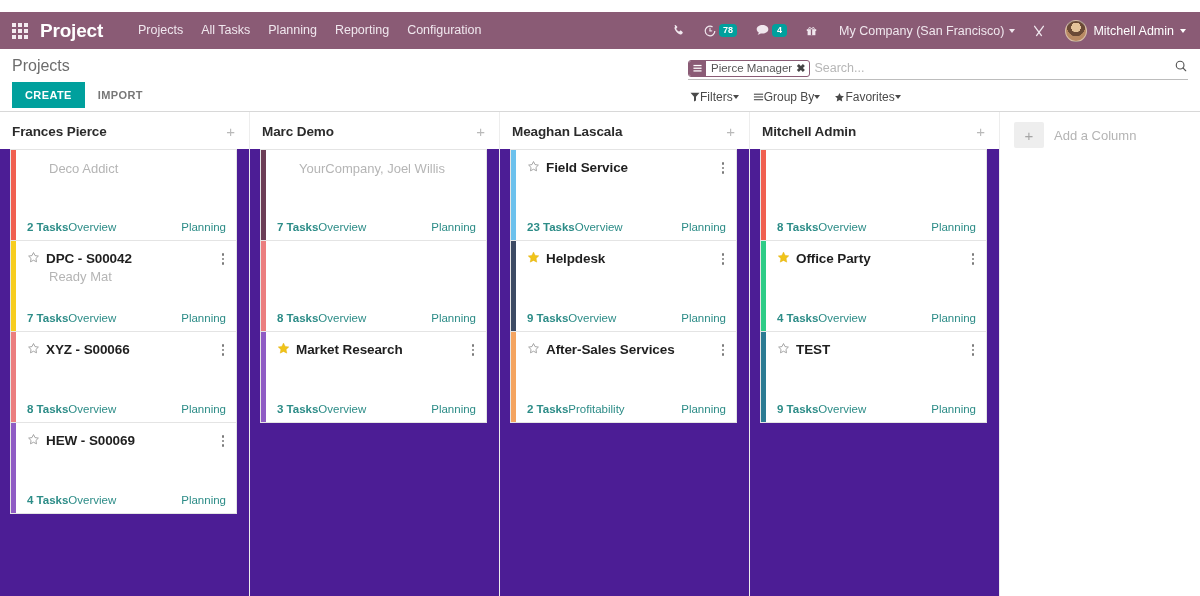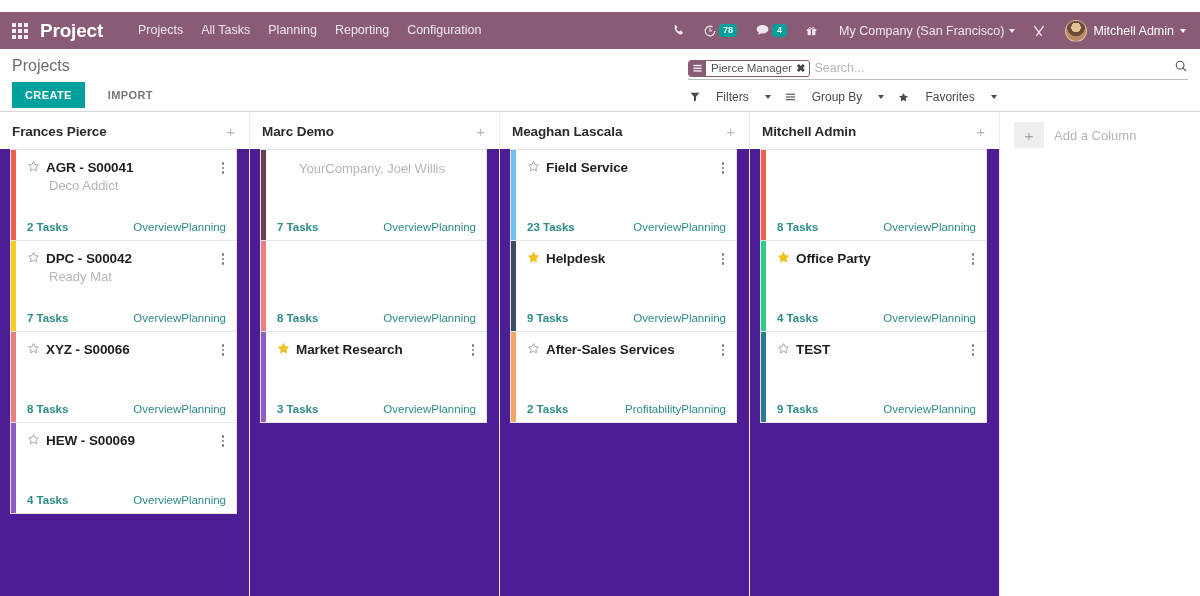--- a/index.html
+++ b/index.html
@@ -84,21 +84,21 @@
     background: #fff;
     border-bottom: 1px solid #d8d8d8;
     padding: 8px 12px 6px 12px;
     position: relative;
     height: 63px;
   }
   .cp-left { float: left; }
   .breadcrumb {
     font-size: 16px; color: #6d6d6d; margin-bottom: 7px; line-height: 18px;
   }
-  .cp-buttons { display: flex; align-items: center; gap: 20px; }
+  .cp-buttons { display: flex; align-items: center; gap: 10px; }
   .btn-create {
     background: #00A09D; color: #fff; border: none;
     font-size: 11px; font-weight: bold; letter-spacing: .4px;
     padding: 7px 13px; cursor: pointer; font-family: inherit;
     border-radius: 0;
   }
   .btn-import {
     background: none; border: none; color: #777;
     font-size: 11px; font-weight: bold; letter-spacing: .4px;
     cursor: pointer; font-family: inherit; padding: 7px 3px;
@@ -138,21 +138,21 @@
   }
   .search-input::placeholder { color: #b7b7b7; }
   .search-mag {
     position: absolute; right: 0; top: 2px; color: #555; cursor: pointer;
   }
   .cp-filters {
     display: flex; align-items: center; gap: 14px;
     margin-top: 10px; padding-left: 2px;
   }
   .cp-filter-item {
-    display: flex; align-items: center; gap: 16px;
+    display: flex; align-items: center; gap: 0;
     font-size: 12px; color: #4a4a4a; cursor: pointer; white-space: nowrap;
   }
 
   
   #kanban {
     background: #fff;
     height: calc(596px - 37px - 64px);
     overflow: hidden;
     padding: 0;
     display: flex;
@@ -215,21 +215,21 @@
   }
   .kcard-footer {
     margin-top: auto;
     display: flex; align-items: center; justify-content: space-between;
     padding-top: 8px;
   }
   .kcard-footer span {
     font-size: 11.5px; color: #2C8C87; cursor: pointer; white-space: nowrap;
   }
   .kcard-footer span.tasks { font-weight: bold; flex: none; }
-  .kcard-footer span.mid { flex: 1; text-align: right; }
+  .kcard-footer span.mid { flex: 1; text-align: left; }
   .kcard-footer span.right { flex: none; }
 
   .add-column {
     display: flex; align-items: center; gap: 10px;
     padding: 10px 0 0 14px;
   }
   .add-col-btn {
     width: 30px; height: 26px; background: #eeeeee;
     display: flex; align-items: center; justify-content: center;
     color: #a5a5a5; font-size: 15px; cursor: pointer; border-radius: 2px;
@@ -369,31 +369,20 @@
 <div id="kanban">
     <div class="kcolumn">
       <div class="kcol-header">
         <span class="kcol-title">Frances Pierce</span>
         <span class="kcol-plus">+</span>
       </div>
       <div class="kcol-body">
         <div class="kcards">
           <div class="kcard">
             <span class="kcard-bar" style="background:#F06050"></span>
-            <div class="kcard-top">
-              <span class="kcard-star"><svg width="13" height="13" viewBox="0 0 16 16">
-                  <path fill="none" stroke="#9b9b9b" stroke-width="1.1" d="M8 1.9l1.85 3.75 4.15.6-3 2.95.7 4.1L8 11.37l-3.7 1.93.7-4.1-3-2.95 4.15-.6z"></path>
-                </svg></span>
-              <span class="kcard-title">AGR - S00041</span>
-              <span class="kcard-kebab">
-                <i></i>
-                <i></i>
-                <i></i>
-              </span>
-            </div>
             <div class="kcard-sub">Deco Addict</div>
             <div class="kcard-footer">
               <span class="tasks">2 Tasks</span>
               <span class="mid">Overview</span>
               <span class="right">Planning</span>
             </div>
           </div>
           <div class="kcard">
             <span class="kcard-bar" style="background:#F7CD1F"></span>
             <div class="kcard-top">

